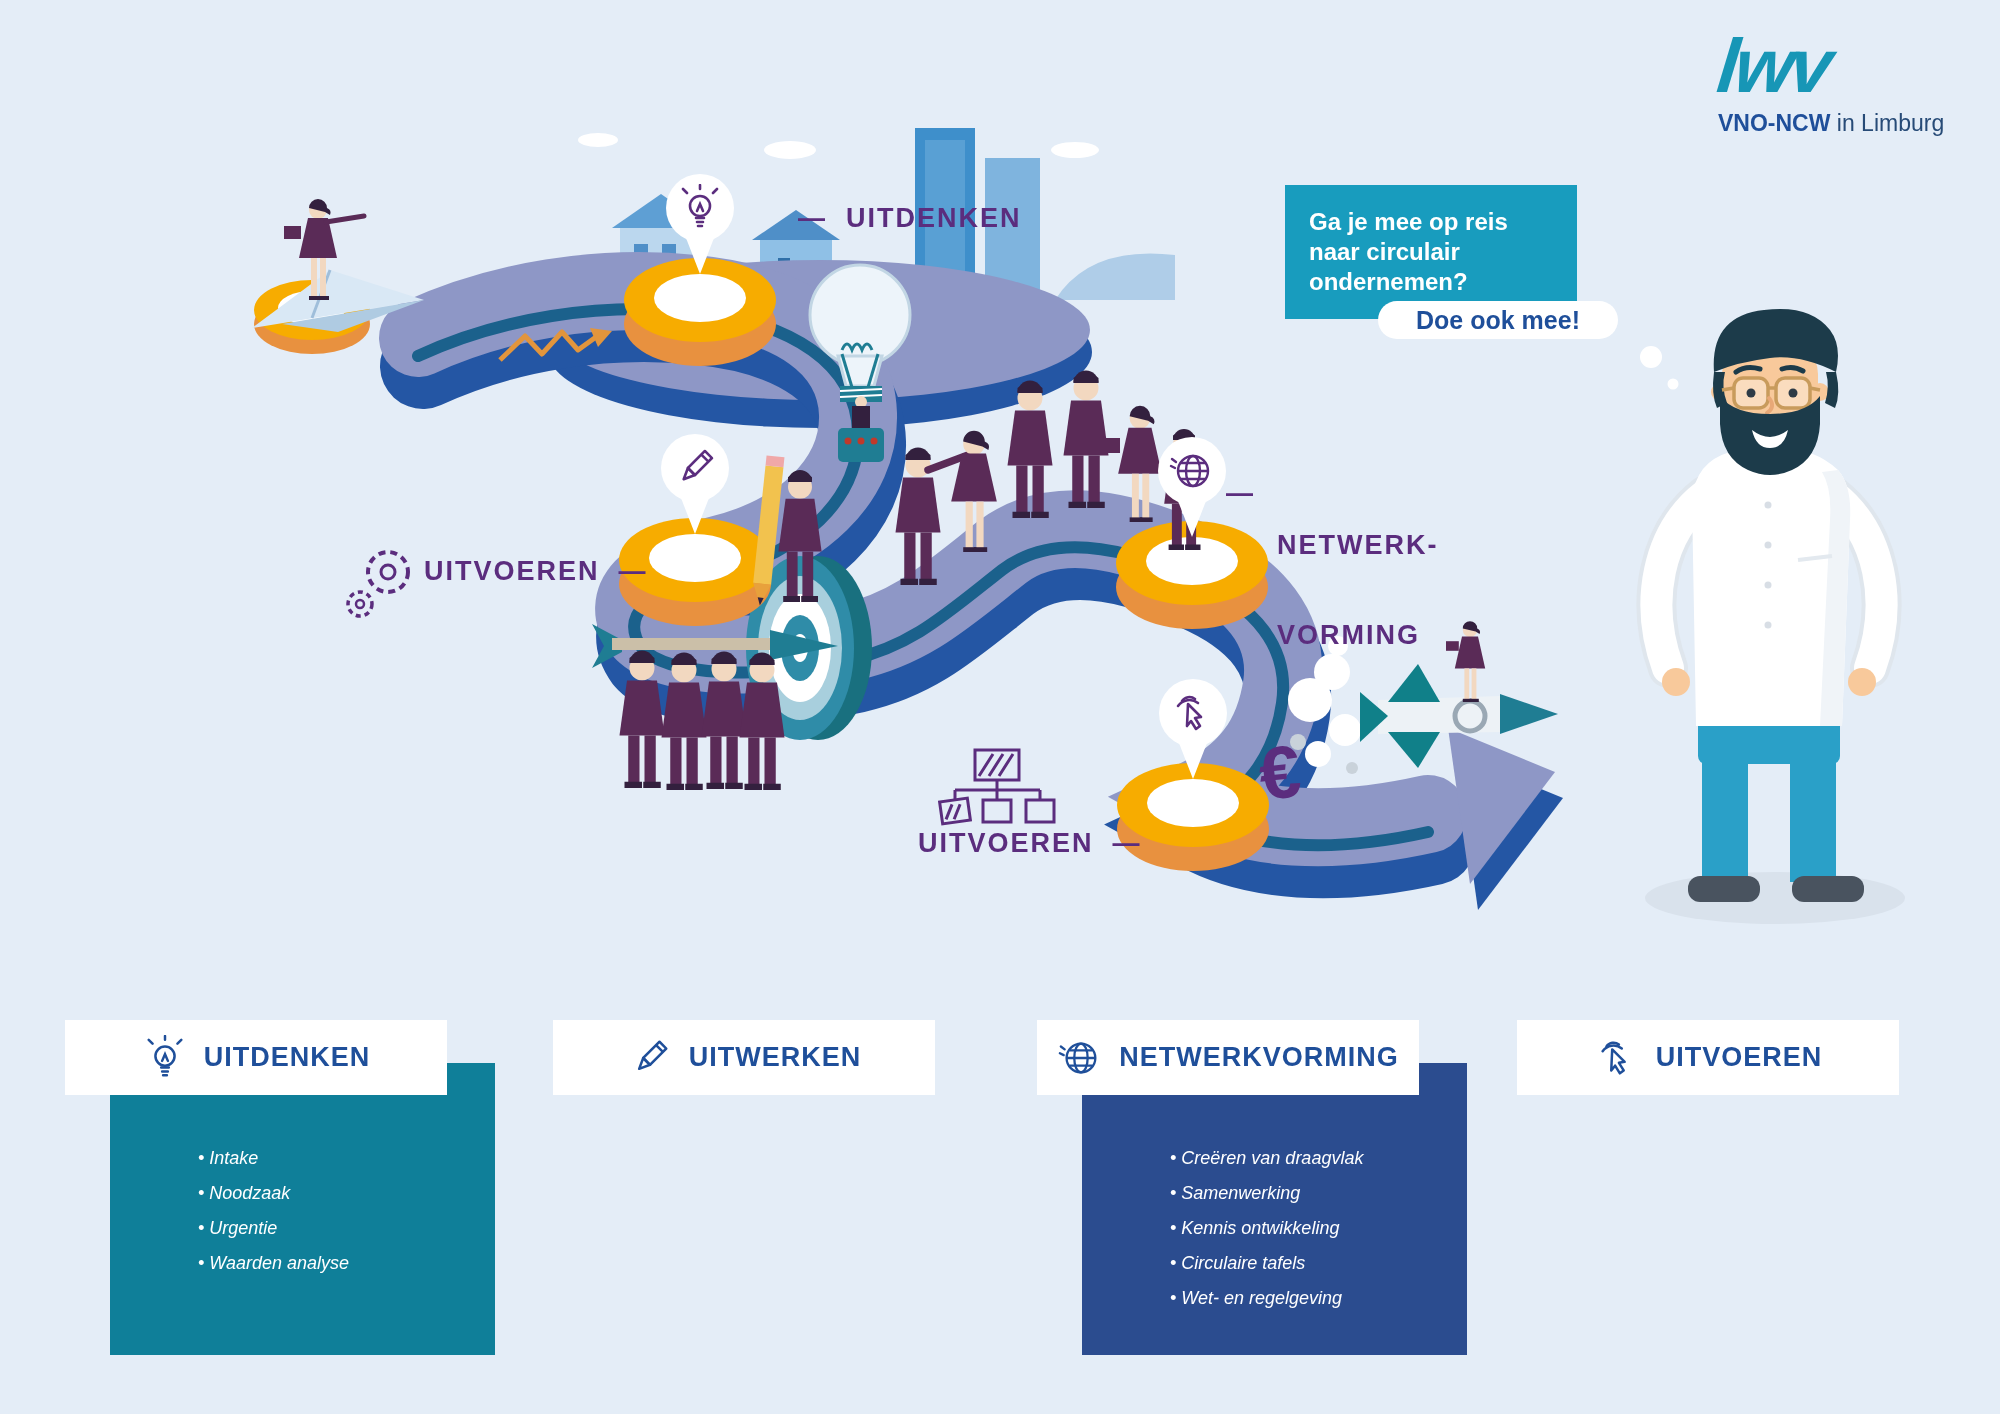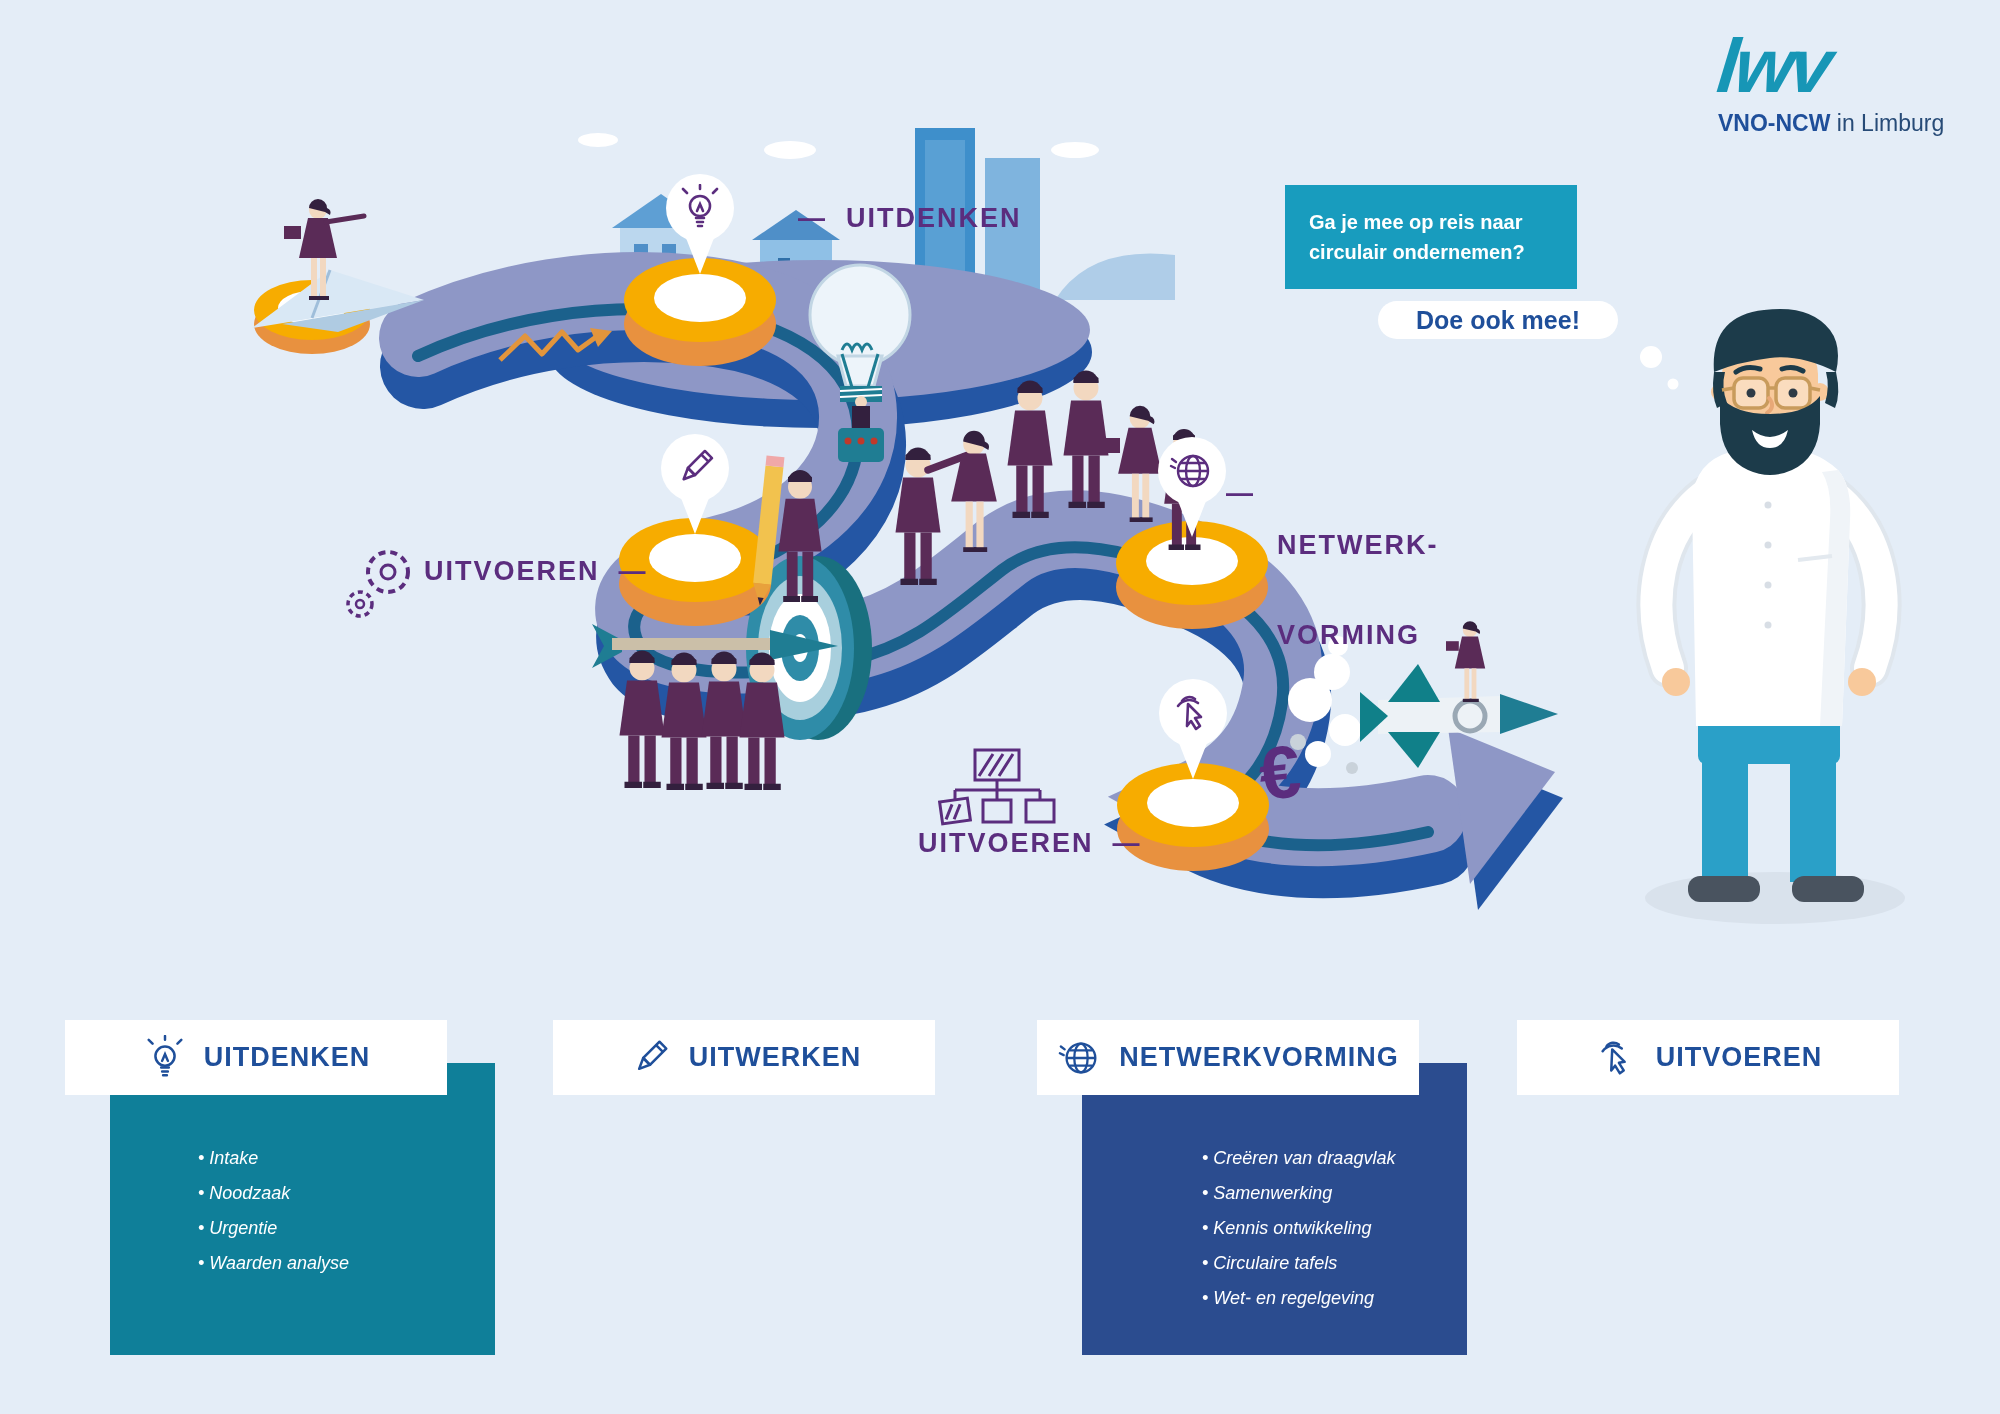--- a/index.html
+++ b/index.html
@@ -9,21 +9,21 @@
 
   
   .logo{position:absolute;left:1718px;top:28px;width:260px;}
   .logo .mark{font-size:76px;font-weight:bold;font-style:italic;color:#1796B6;
               letter-spacing:-4px;transform:skewX(-6deg);line-height:1;}
   .logo .sub{margin-top:6px;font-size:23px;color:#274B77;}
   .logo .sub b{color:#1F4F9A;}
 
   
   .speech-box{position:absolute;left:1285px;top:185px;width:292px;box-sizing:border-box;
-              background:#189CBE;color:#FFFFFF;font-weight:bold;font-size:20px;line-height:30px;
+              background:#189CBE;color:#FFFFFF;font-weight:bold;font-size:24px;line-height:30px;
               padding:22px 24px;}
   .cta-pill{position:absolute;left:1378px;top:301px;width:240px;height:38px;background:#FFFFFF;
             border-radius:28px;display:flex;align-items:center;justify-content:center;
             color:#1F4F9A;font-weight:bold;font-size:25px;cursor:pointer;}
 
   
   .stage-label{position:absolute;color:#5B2D7E;font-weight:bold;font-size:27px;
                letter-spacing:2px;white-space:pre;}
   .lbl-1{left:798px;top:203px;}
   .lbl-2{left:424px;top:556px;}
@@ -36,21 +36,21 @@
   .card .body{position:absolute;left:45px;right:0;top:43px;bottom:0;}
   .card .head{position:absolute;left:0;top:0;width:382px;height:75px;background:#FFFFFF;
               display:flex;align-items:center;justify-content:center;gap:16px;}
   .card .head .hicon{width:46px;height:46px;color:#1F4F9A;flex:0 0 auto;}
   .card .head .title{color:#1F4F9A;font-weight:bold;font-size:27px;letter-spacing:1px;}
   .card ul{margin:0;padding:78px 18px 0 88px;list-style:none;}
   .card li{font-size:18px;line-height:35px;font-style:italic;}
   .card li::before{content:"• ";}
   .card-0{left:65px;}  .card-0 .body{background:#0F7F99;} .card-0 li{color:#FFFFFF;}
   .card-1{left:553px;} .card-1 .body{background:#D0CFC9;} .card-1 li{color:#2458A0;}
-  .card-2{left:1037px;}.card-2 .body{background:#2B4C8F;padding-left:32px;} .card-2 li{color:#FFFFFF;}
+  .card-2{left:1037px;}.card-2 .body{background:#2B4C8F;} .card-2 li{color:#FFFFFF;}
   .card-3{left:1517px;}.card-3 .body{background:#D0CFC9;} .card-3 li{color:#2458A0;}
 </style>
 </head>
 <body>
 
 <div class="stage">
 
   <svg class="art" viewBox="0 0 2000 1414">
     <defs>
       <symbol id="icon-bulb" viewBox="0 0 48 48">

